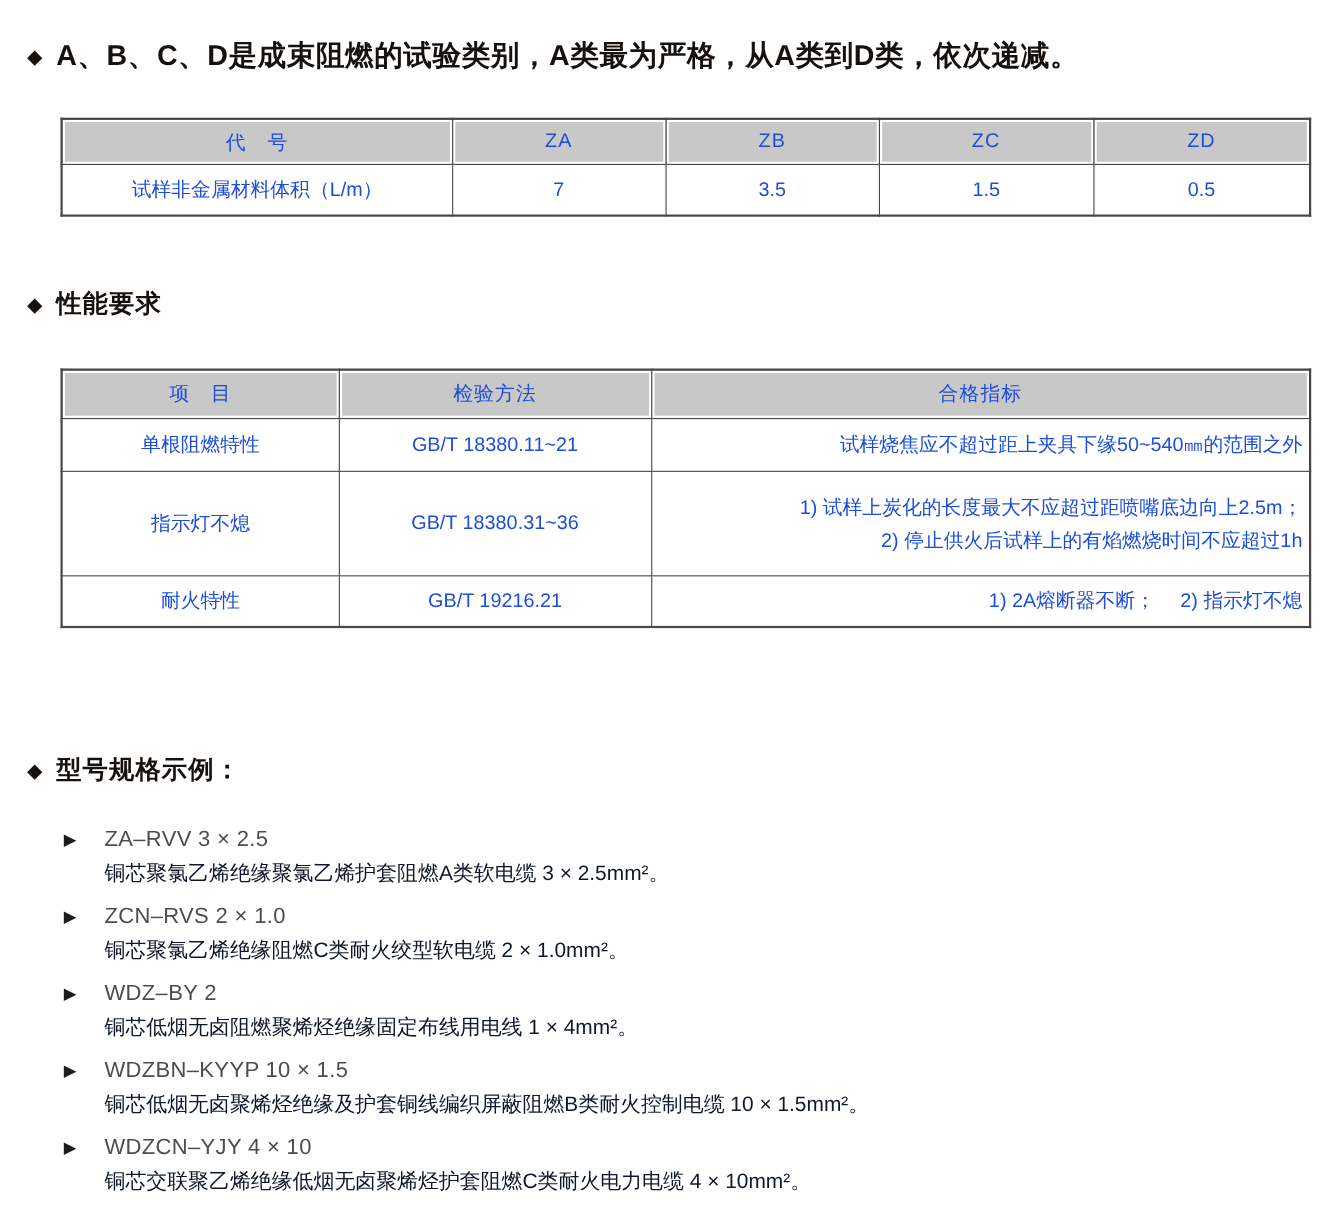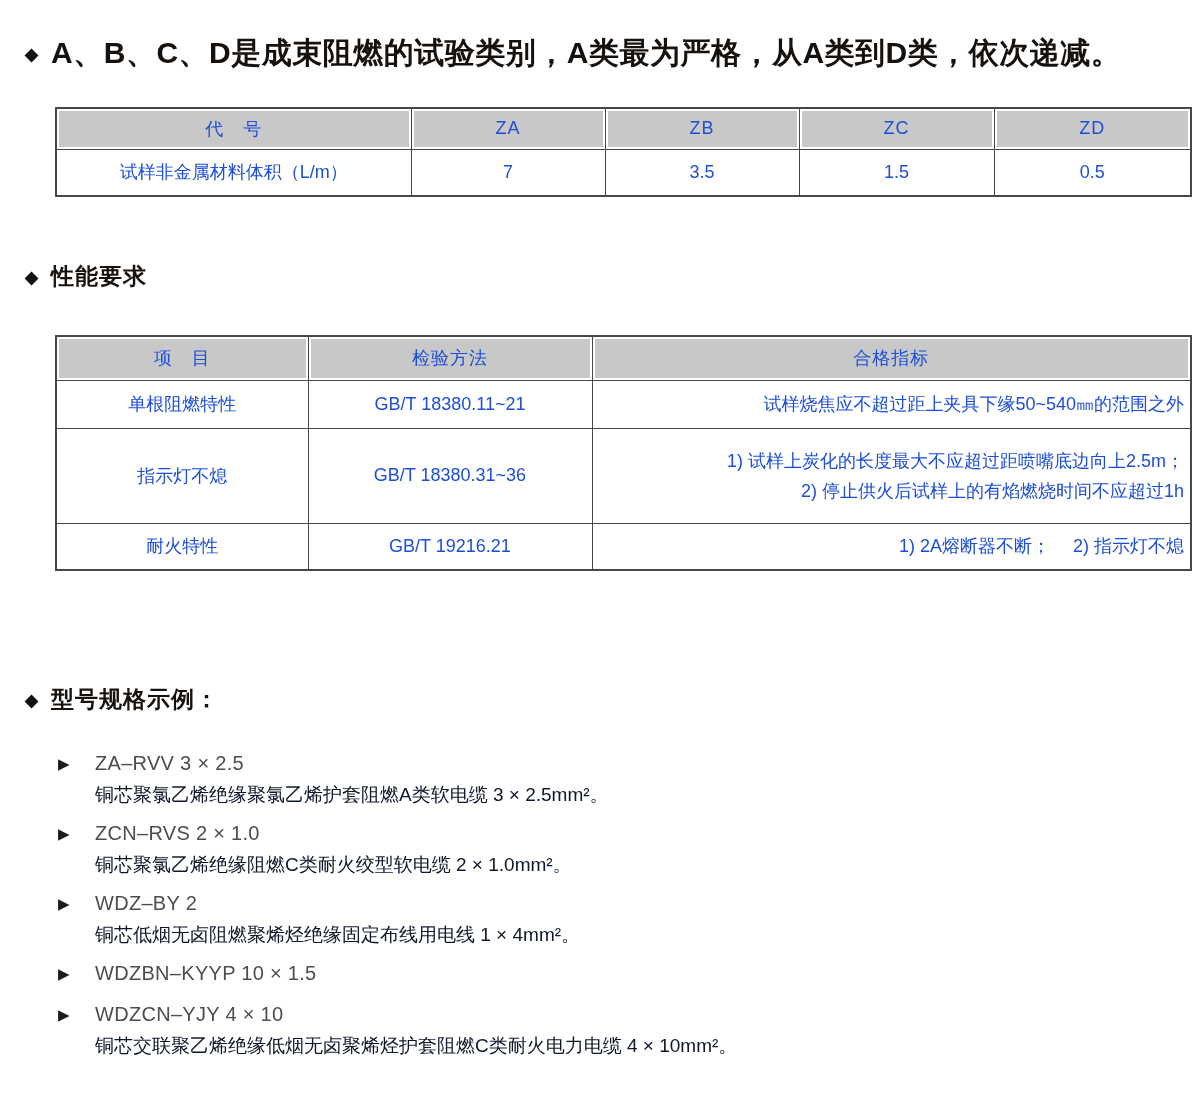--- a/index.html
+++ b/index.html
@@ -15,21 +15,21 @@
 
   
   .heading {
     position: absolute; left: 25px;
     display: flex; align-items: center; gap: 13px;
     font-weight: 700; color: #17110e;
   }
   .diamond { font-size: 17px; color: #17110e; line-height: 1; transform: translateY(1px); }
   .heading-text { font-size: 23px; letter-spacing: 1px; }
   .intro { top: 33px; }
-  .intro .heading-text { font-size: 30px; letter-spacing: 0.5px; }
+  .intro .heading-text { font-size: 26px; letter-spacing: 0.5px; }
   .h-perf { top: 261px; }
   .h-model { top: 684px; }
 
   
   table {
     border-collapse: collapse;
     table-layout: fixed;
     border: 2px solid #474747;
     background: #ffffff;
   }
@@ -183,20 +183,21 @@
         <span class="example-model">WDZ–BY 2</span>
       </div>
       <div class="example-desc">铜芯低烟无卤阻燃聚烯烃绝缘固定布线用电线 1 × 4mm²。</div>
     </div>
 
     <div class="example">
       <div class="example-model-row">
         <span class="arrow">▶</span>
         <span class="example-model">WDZBN–KYYP 10 × 1.5</span>
       </div>
+      <div class="example-desc">铜芯低烟无卤聚烯烃绝缘及护套铜线编织屏蔽阻燃B类耐火控制电缆 10 × 1.5mm²。</div>
     </div>
 
     <div class="example">
       <div class="example-model-row">
         <span class="arrow">▶</span>
         <span class="example-model">WDZCN–YJY 4 × 10</span>
       </div>
       <div class="example-desc">铜芯交联聚乙烯绝缘低烟无卤聚烯烃护套阻燃C类耐火电力电缆 4 × 10mm²。</div>
     </div>
 

